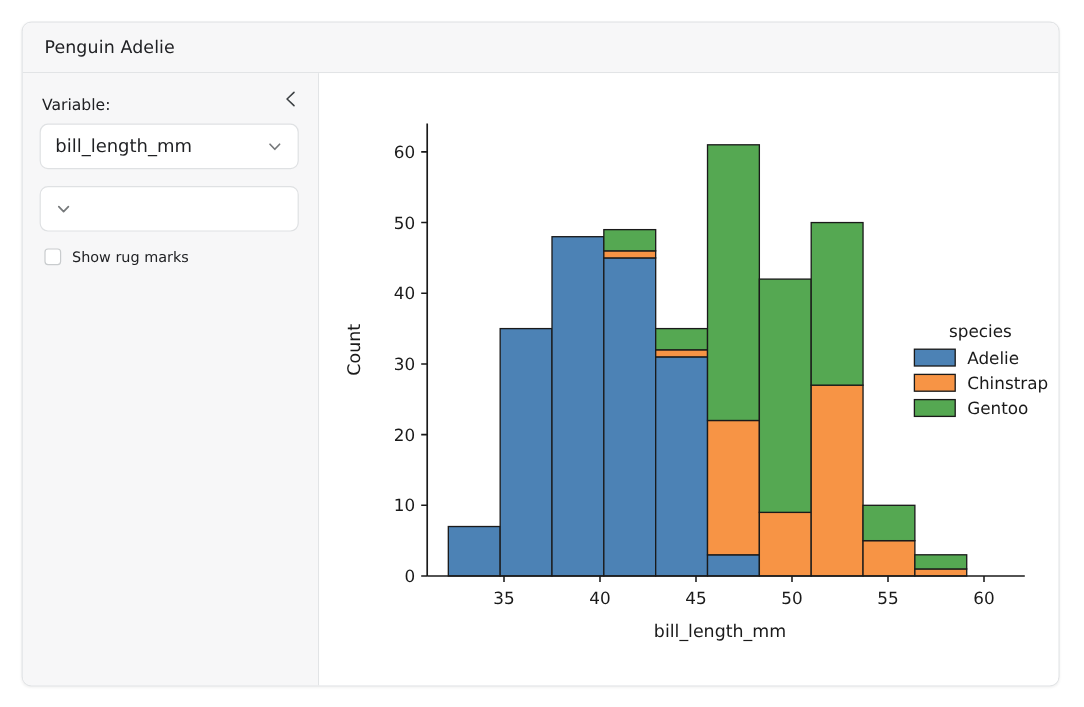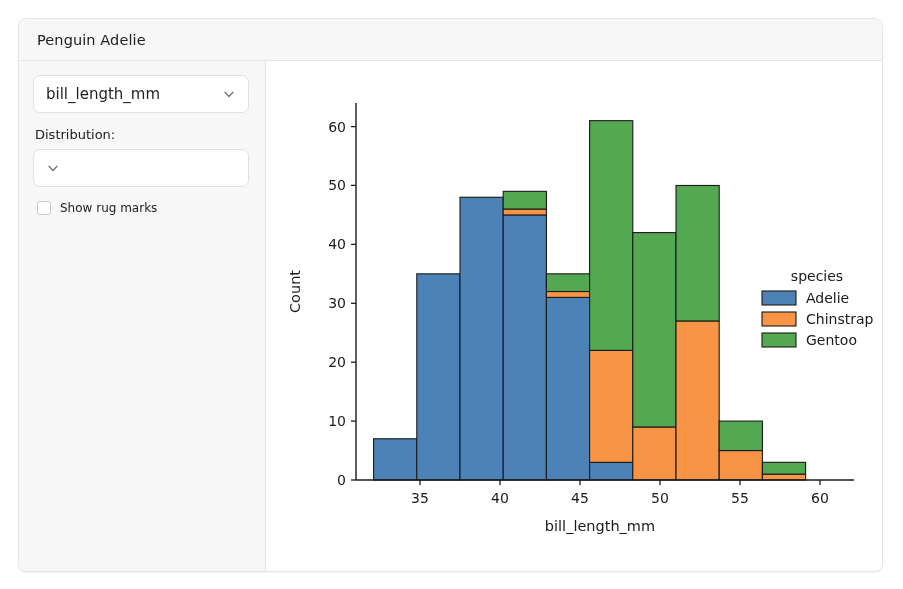--- a/index.html
+++ b/index.html
@@ -96,30 +96,30 @@
   <div class="card-body">
 
     <div class="sidebar">
 
       <div class="collapse-btn">
         <svg width="13" height="15" viewBox="0 0 13 15" aria-hidden="true">
           <polyline points="9,2 3.2,7.5 9,13" fill="none" stroke="#3c4043" stroke-width="1.3" stroke-linecap="round" stroke-linejoin="round"></polyline>
         </svg>
       </div>
 
+      <div class="field-label">Variable:</div>
       <div class="select-box">
         <span class="select-value">bill_length_mm</span>
         <span class="chev">
           <svg width="14" height="14" viewBox="0 0 14 14" aria-hidden="true">
             <polyline points="3,5.2 7,9.4 11,5.2" fill="none" stroke="#3c4043" stroke-width="1.4" stroke-linecap="round" stroke-linejoin="round"></polyline>
           </svg>
         </span>
       </div>
 
-      <div class="field-label">Distribution:</div>
       <div class="select-box">
         <span class="chev">
           <svg width="14" height="14" viewBox="0 0 14 14" aria-hidden="true">
             <polyline points="3,5.2 7,9.4 11,5.2" fill="none" stroke="#3c4043" stroke-width="1.4" stroke-linecap="round" stroke-linejoin="round"></polyline>
           </svg>
         </span>
       </div>
 
       <div class="check-row">
         <span class="checkbox"></span>

